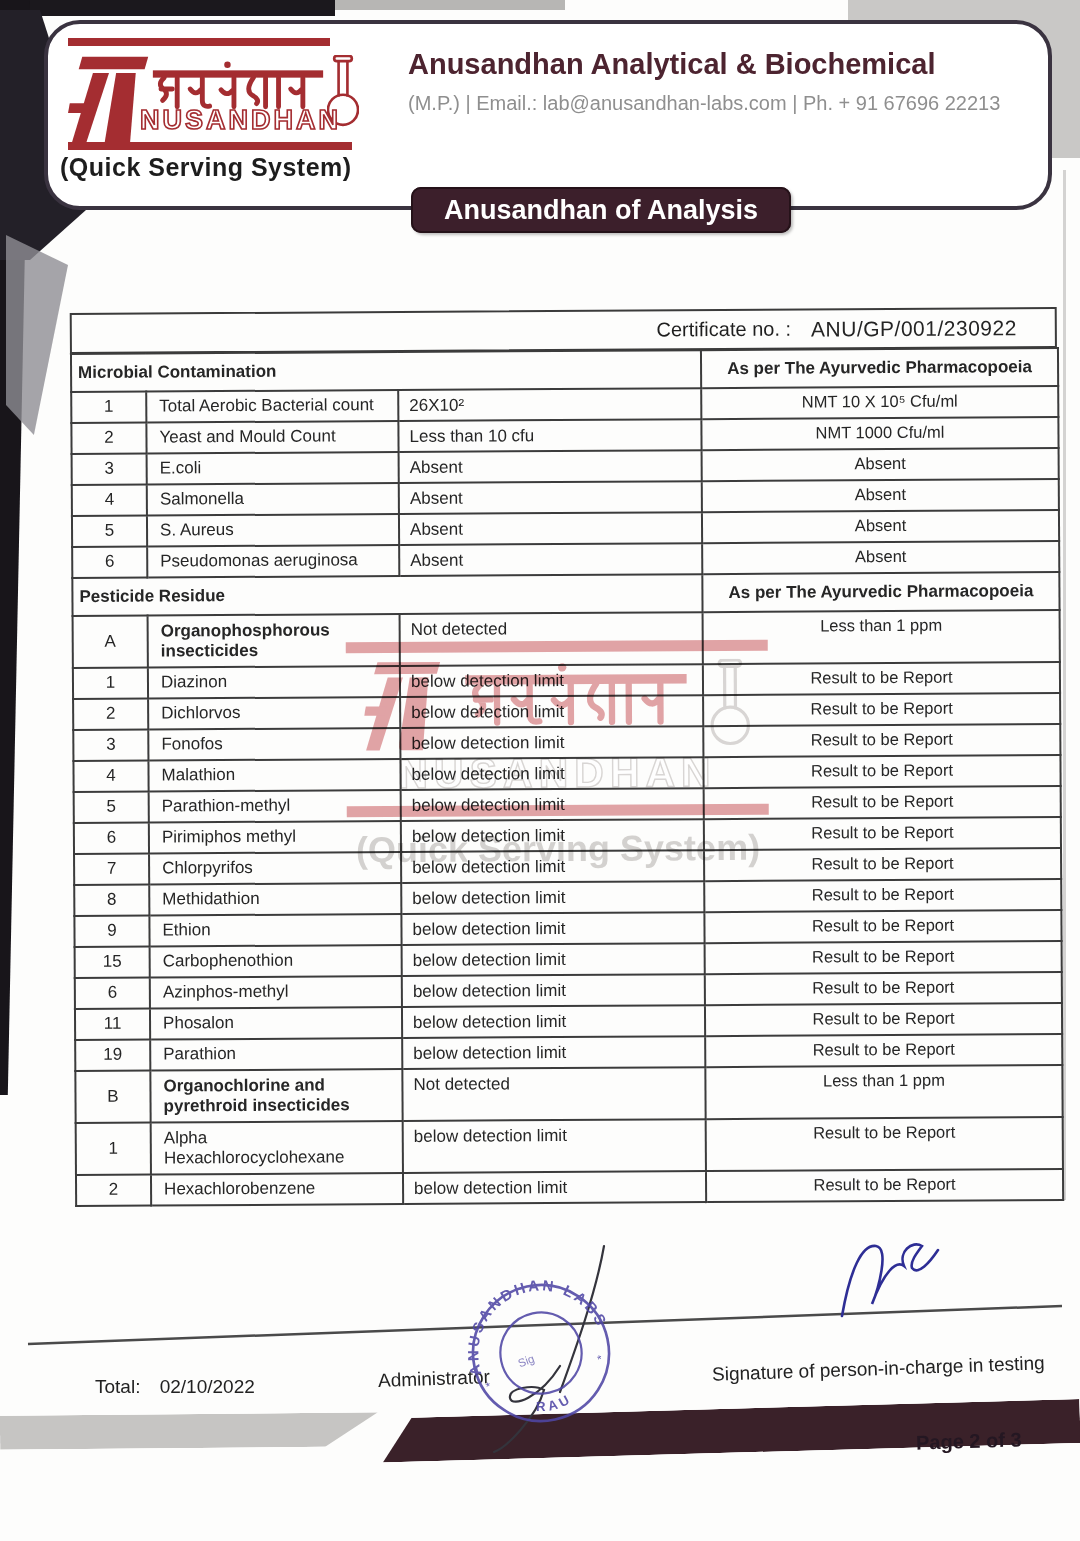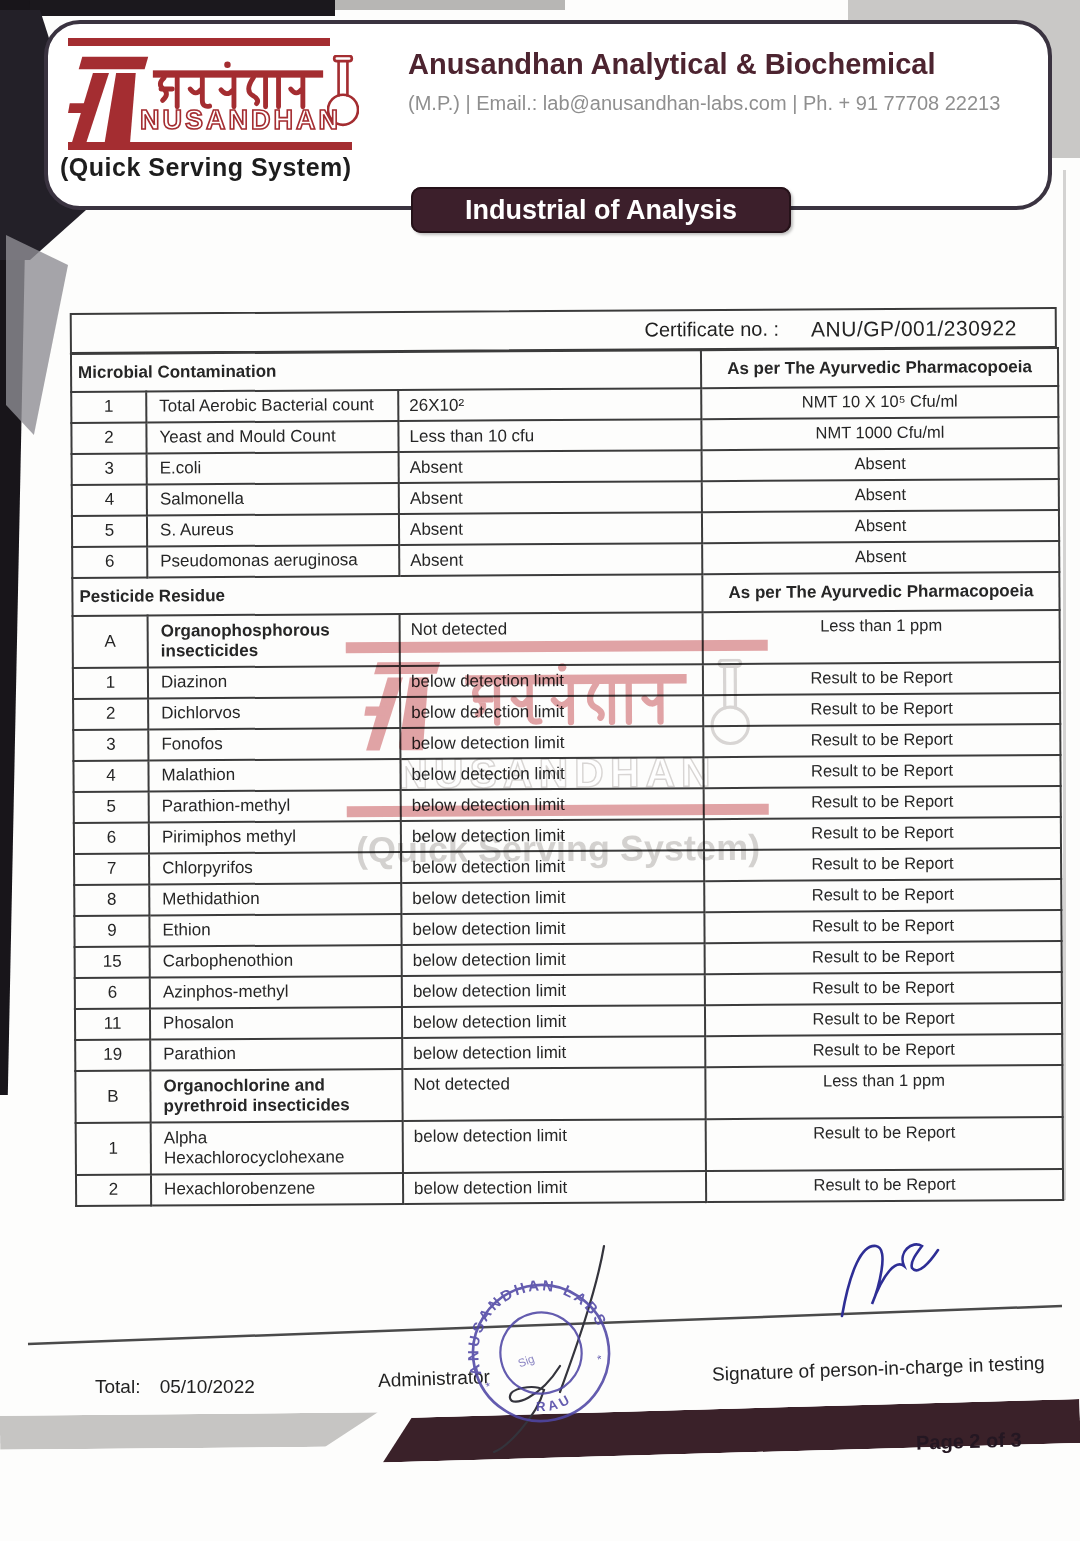--- a/index.html
+++ b/index.html
@@ -39,21 +39,21 @@
   .banner{position:absolute;left:411px;top:187px;width:380px;height:46px;background:#3c1f2b;
           border-radius:10px;z-index:3;display:flex;align-items:center;justify-content:center;
           color:#fff;font-size:27px;font-weight:bold;box-shadow:0 0 0 2px #251219 inset, 2px 2px 3px rgba(0,0,0,.25);}
 
   
   .doc{position:absolute;left:0;top:0;width:1080px;height:1300px;z-index:2;
        transform:rotate(-0.35deg);transform-origin:70px 360px;}
   .cert-row{position:absolute;left:70px;top:313px;width:987px;height:41px;border:2px solid #3b3b3b;
             box-sizing:border-box;display:flex;align-items:center;justify-content:flex-end;
             font-size:20px;color:#1f1f1f;background:transparent;}
-  .cert-label{margin-right:32px;}
+  .cert-label{margin-right:20px;}
   .cert-number{margin-right:38px;font-size:21px;letter-spacing:.5px;color:#242424;}
 
   table.tbl{position:absolute;left:70px;top:353px;width:987px;border-collapse:collapse;table-layout:fixed;}
   .tbl td{border:2px solid #3c3c3c;padding:3px 6px;color:#262626;vertical-align:top;
           font-size:17px;line-height:1.2;overflow:hidden;}
   .section-row td{height:30px;vertical-align:middle;}
   .sec-title{font-size:21px;font-weight:bold;color:#1f1f1f;padding-left:10px;}
   .spec-head{font-size:17.5px;font-weight:bold;text-align:center;color:#1f1f1f;}
   tr.data-row{height:31px;}
   tr.tall{height:52px;}
@@ -141,26 +141,26 @@
       </g>
     </svg>
 
     <div class="hb brand-latin">NUSANDHAN</div>
     <div class="hb red-bar bar2"></div>
     <div class="hb tagline">(Quick Serving System)</div>
 
     <div class="hb company">
       <div class="company-title">Anusandhan Analytical &amp; Biochemical</div>
       <div class="addr-wrap">
-        <div class="addr">(M.P.) | Email.: lab@anusandhan-labs.com | Ph. + 91 77708 22213</div>
+        <div class="addr">(M.P.) | Email.: lab@anusandhan-labs.com | Ph. + 91 67696 22213</div>
       </div>
     </div>
   </div>
 
-  <div class="banner">Industrial of Analysis</div>
+  <div class="banner">Anusandhan of Analysis</div>
 
   <div class="doc">
 
     <div class="cert-row">
       <span class="cert-label">Certificate no. :</span>
       <span class="cert-number">ANU/GP/001/230922</span>
     </div>
 
     <table class="tbl">
       <colgroup>
@@ -373,21 +373,21 @@
       <path d="M842 1316 C850 1270 862 1244 876 1246 C890 1248 878 1290 872 1304 C884 1272 896 1260 904 1266 C898 1252 912 1240 922 1246 C916 1254 910 1262 912 1268 C918 1276 930 1262 938 1250"></path>
     </g>
     <g fill="none" stroke="#34343c" stroke-width="2.2" stroke-linecap="round">
       <path d="M604 1246 C596 1292 576 1348 560 1392"></path>
       <path d="M560 1366 C540 1398 512 1408 510 1398 C508 1388 534 1384 544 1390 C536 1418 506 1448 494 1452"></path>
     </g>
   </svg>
 
   <div class="f-text f-date">
     <span>Total:</span>
-    <span class="val">05/10/2022</span>
+    <span class="val">02/10/2022</span>
   </div>
   <div class="f-text f-admin">Administrator</div>
   <div class="f-text f-caption">Signature of person-in-charge in testing</div>
 
   <svg class="stamp" viewBox="0 0 170 170">
     <g fill="none" stroke="#4f46a5">
       <circle cx="85" cy="85" r="77" stroke-width="3"></circle>
       <circle cx="85" cy="85" r="46" stroke-width="2.5"></circle>
     </g>
     <defs>

